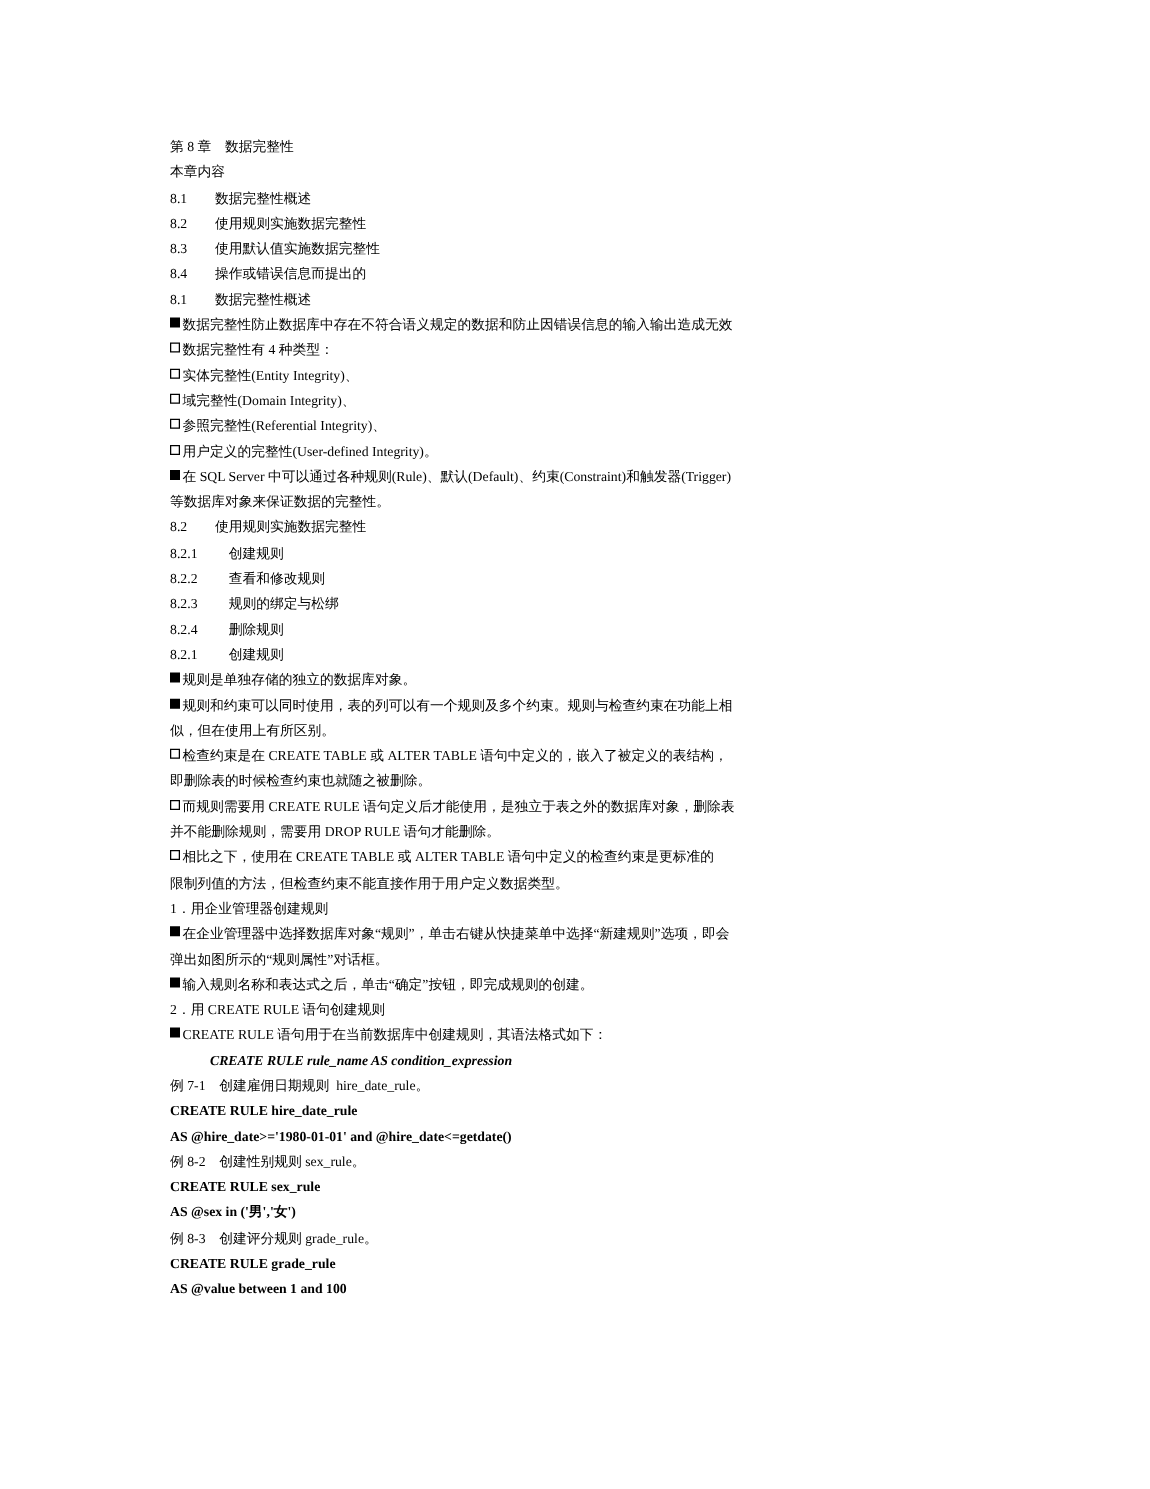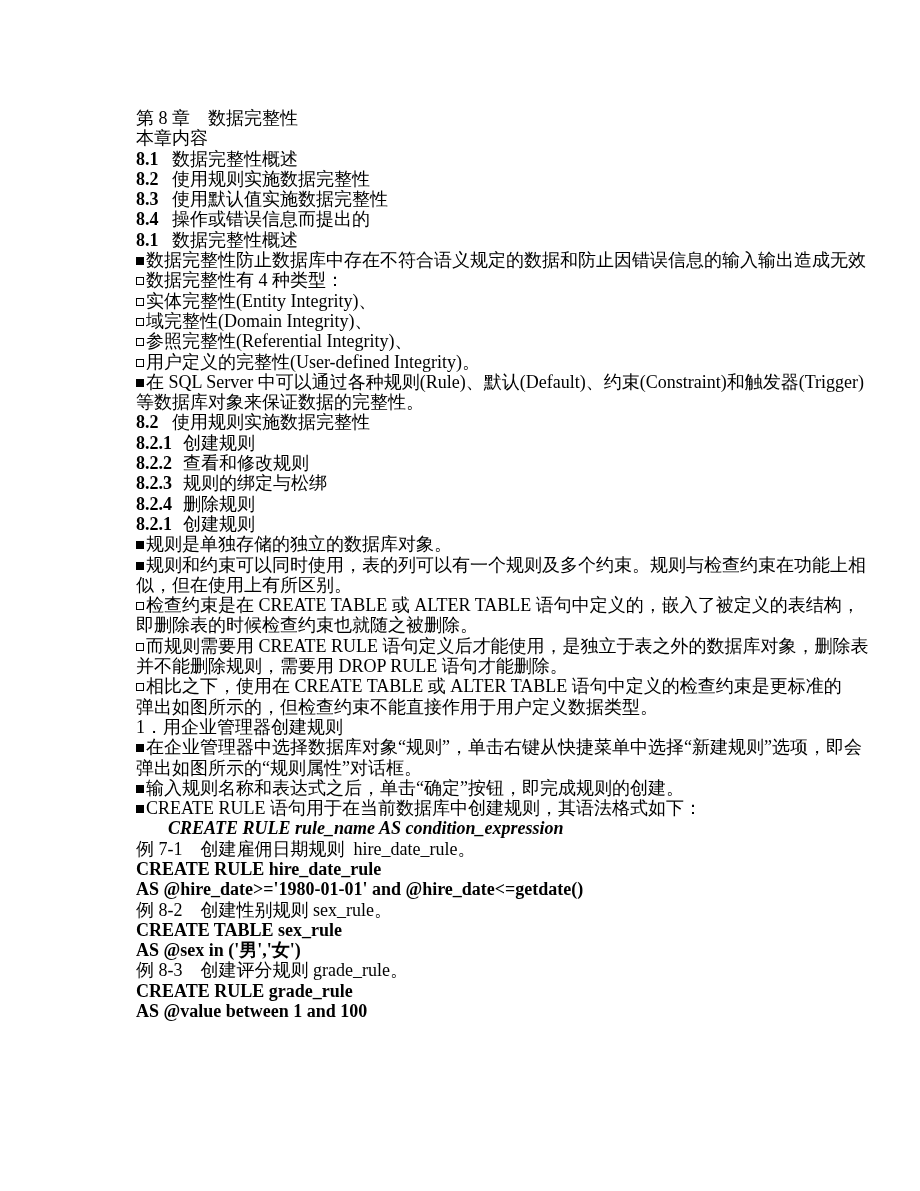--- a/index.html
+++ b/index.html
@@ -17,29 +17,29 @@
     }
     .page {
       position: absolute;
       left: 136px;
       top: 108px;
       width: 660px;
     }
     .line {
       height: 20.3px;
       line-height: 20.3px;
-      font-size: 18px;
+      font-size: 11px;
       white-space: pre;
       font-weight: normal;
     }
     .line b, .b {
       font-weight: normal;
     }
     .num {
-      font-weight: bold;
+      font-weight: normal;
       display: inline-block;
     }
     .num.w1 { width: 36px; }
     .num.w2 { width: 47px; }
     .code {
       font-weight: bold;
     }
     .indent {
       padding-left: 32px;
       font-style: italic;
@@ -91,35 +91,36 @@
 
   <div class="line"><span class="mark filled"></span><span>规则是单独存储的独立的数据库对象。</span></div>
   <div class="line"><span class="mark filled"></span><span>规则和约束可以同时使用，表的列可以有一个规则及多个约束。规则与检查约束在功能上相</span></div>
   <div class="line">似，但在使用上有所区别。</div>
 
   <div class="line"><span class="mark hollow"></span><span>检查约束是在 CREATE TABLE 或 ALTER TABLE 语句中定义的，嵌入了被定义的表结构，</span></div>
   <div class="line">即删除表的时候检查约束也就随之被删除。</div>
   <div class="line"><span class="mark hollow"></span><span>而规则需要用 CREATE RULE 语句定义后才能使用，是独立于表之外的数据库对象，删除表</span></div>
   <div class="line">并不能删除规则，需要用 DROP RULE 语句才能删除。</div>
   <div class="line"><span class="mark hollow"></span><span>相比之下，使用在 CREATE TABLE 或 ALTER TABLE 语句中定义的检查约束是更标准的</span></div>
-  <div class="line">弹出如图所示的，但检查约束不能直接作用于用户定义数据类型。</div>
+  <div class="line">限制列值的方法，但检查约束不能直接作用于用户定义数据类型。</div>
 
   <div class="line">1．用企业管理器创建规则</div>
   <div class="line"><span class="mark filled"></span><span>在企业管理器中选择数据库对象“规则”，单击右键从快捷菜单中选择“新建规则”选项，即会</span></div>
   <div class="line">弹出如图所示的“规则属性”对话框。</div>
   <div class="line"><span class="mark filled"></span><span>输入规则名称和表达式之后，单击“确定”按钮，即完成规则的创建。</span></div>
 
+  <div class="line b">2．用 CREATE RULE 语句创建规则</div>
   <div class="line b"><span class="mark filled"></span><span>CREATE RULE 语句用于在当前数据库中创建规则，其语法格式如下：</span></div>
   <div class="line code indent">CREATE RULE rule_name AS condition_expression</div>
 
   <div class="line">例 7-1　创建雇佣日期规则  hire_date_rule。</div>
   <div class="line code">CREATE RULE hire_date_rule</div>
   <div class="line code">AS @hire_date&gt;='1980-01-01' and @hire_date&lt;=getdate()</div>
 
   <div class="line">例 8-2　创建性别规则 sex_rule。</div>
-  <div class="line code">CREATE TABLE sex_rule</div>
+  <div class="line code">CREATE RULE sex_rule</div>
   <div class="line code">AS @sex in ('男','女')</div>
 
   <div class="line">例 8-3　创建评分规则 grade_rule。</div>
   <div class="line code">CREATE RULE grade_rule</div>
   <div class="line code">AS @value between 1 and 100</div>
 
 </div>
 
 </body></html>

